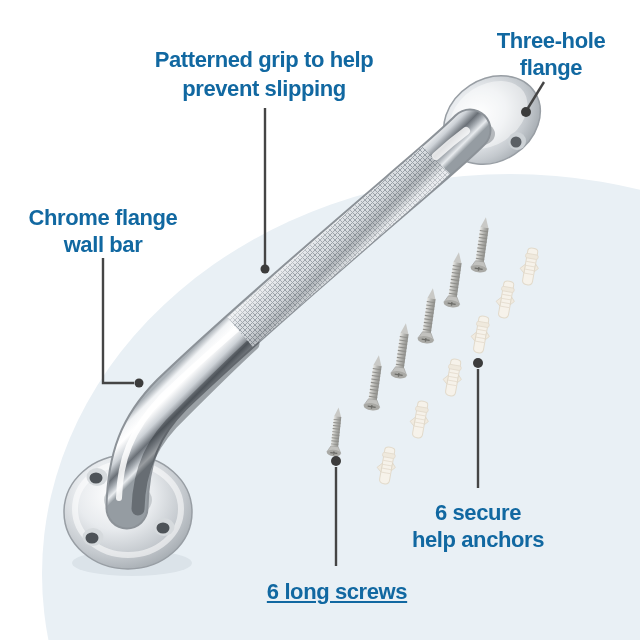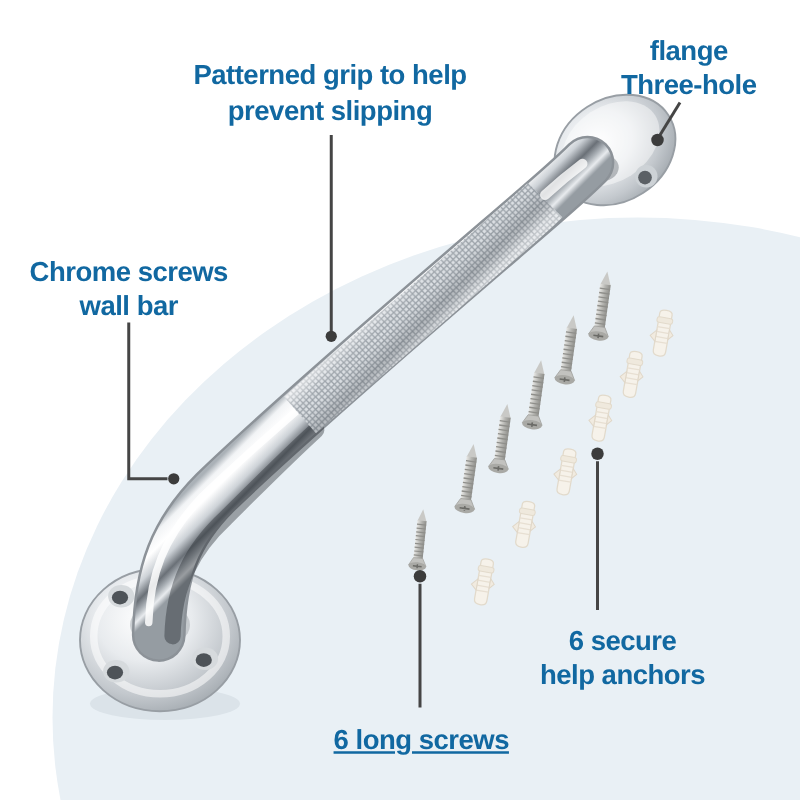--- a/index.html
+++ b/index.html
@@ -160,31 +160,31 @@
       </g>
     </g>
   </svg>
 
   <div class="callout lh29" style="left: 264px; top: 45px; color: rgb(17, 104, 161);">
     <div>Patterned grip to help</div>
     <div>prevent slipping</div>
   </div>
 
   <div class="callout lh27" style="left: 551px; top: 27px; color: rgb(17, 104, 161);">
+    <div>Three-hole</div>
     <div>flange</div>
-    <div>Three-hole</div>
   </div>
 
   <div class="callout lh27" style="left: 103px; top: 204px; color: rgb(17, 104, 161);">
-    <div>Chrome screws</div>
+    <div>Chrome flange</div>
     <div>wall bar</div>
   </div>
 
   <div class="callout lh27" style="left: 337px; top: 578px; color: rgb(17, 104, 161); text-decoration: underline;">
     <div>6 long screws</div>
   </div>
 
-  <div class="callout lh27" style="left: 478px; top: 499px; color: rgb(17, 104, 161); margin-left: 20px;">
+  <div class="callout lh27" style="left: 478px; top: 499px; color: rgb(17, 104, 161);">
     <div>6 secure</div>
     <div>help anchors</div>
   </div>
 
 </div>
 
 </body></html>

